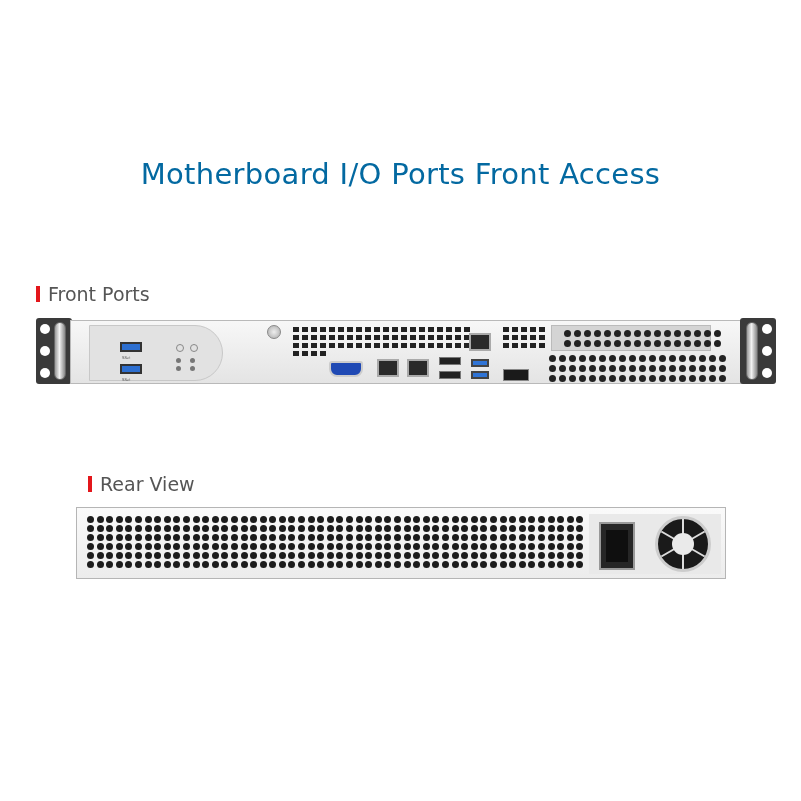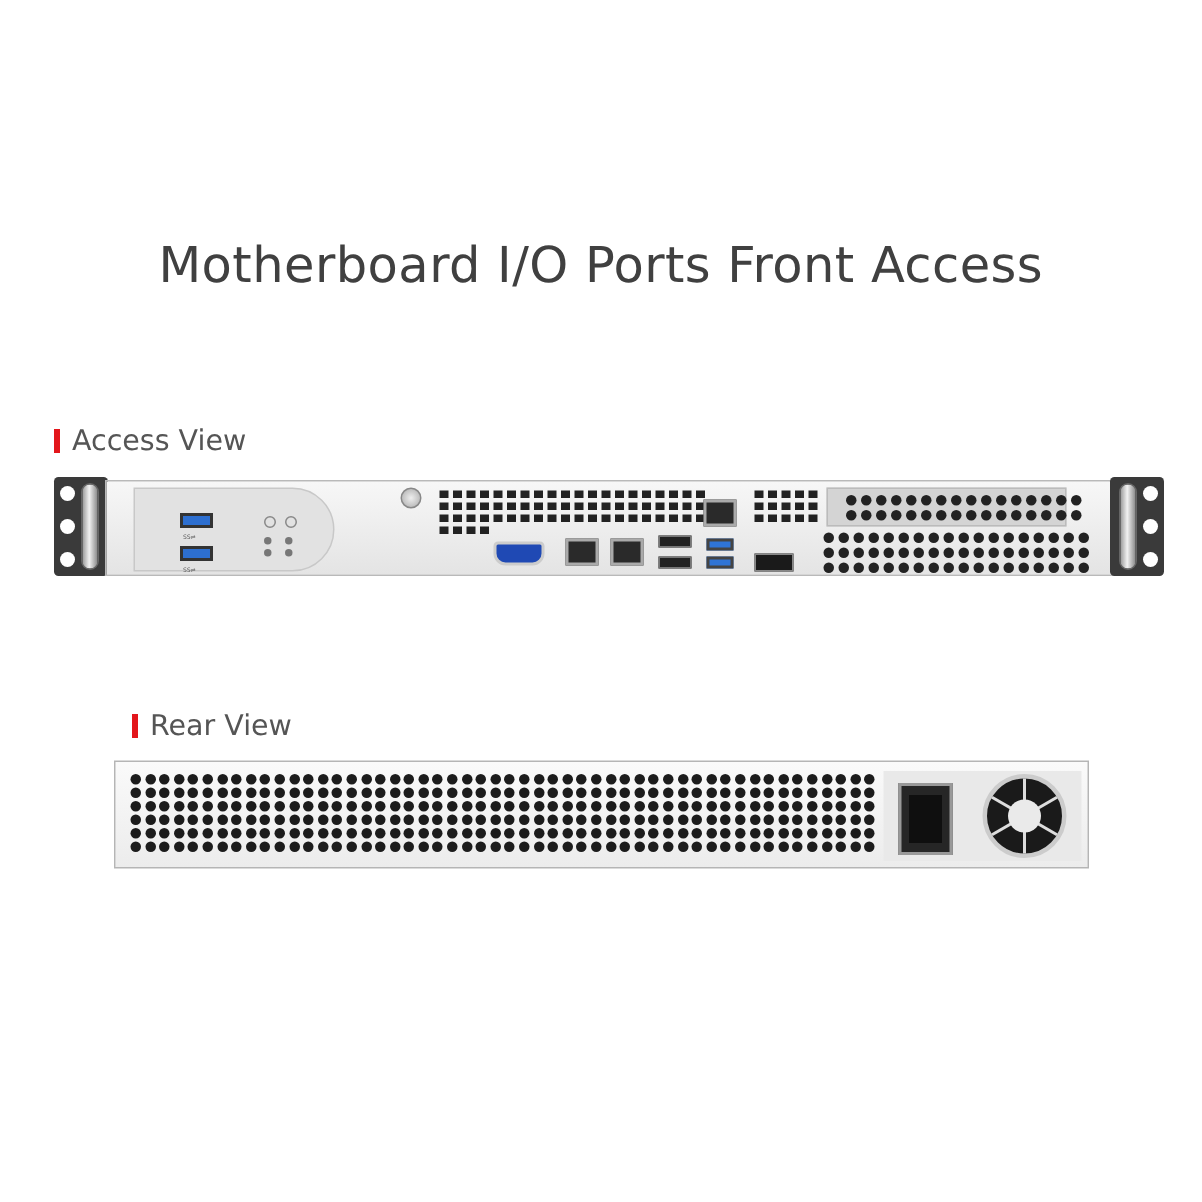--- a/index.html
+++ b/index.html
@@ -1,20 +1,20 @@
 <!DOCTYPE html>
 <html><head>
 <meta charset="utf-8">
 <style>
   * { box-sizing: border-box; margin: 0; padding: 0; }
   html, body { width: 801px; height: 801px; background: #ffffff; overflow: hidden; }
   body { position: relative; font-family: "DejaVu Sans", "Liberation Sans", sans-serif; color: #555; }
 
   .page-title { position: absolute; left: 0; width: 801px; top: 157px; text-align: center;
-    font-size: 33px; color: #404040; letter-spacing: 0.3px; font-weight: normal; }
+    font-size: 29px; color: #0369a1; letter-spacing: 0.3px; font-weight: normal; }
 
   .section-label { position: absolute; font-size: 19px; color: #555; display: flex; align-items: center; }
   .section-label .bar { width: 4px; height: 16px; background: #e3161b; margin-right: 8px; }
 
   
   .front { position: absolute; left: 36px; top: 316px; width: 740px; height: 72px; }
   .ear { position: absolute; top: 2px; width: 36px; height: 66px; background: #3a3a3a; border-radius: 3px; }
   .ear .hole { position: absolute; width: 10px; height: 10px; background: #fff; border-radius: 50%; }
   .ear .handle { position: absolute; top: 4px; width: 12px; height: 58px; border-radius: 6px;
     background: linear-gradient(90deg, #9a9a9a, #f2f2f2 45%, #888); border: 1px solid #666; }
@@ -58,21 +58,21 @@
     background: #eaeaea; }
   .fan .blade { position: absolute; left: 24px; top: 0; width: 2px; height: 50px; background: #ddd; transform-origin: 1px 25px; }
 </style>
 </head>
 <body>
 
 <h1 class="page-title">Motherboard I/O Ports Front Access</h1>
 
 <div class="section-label" style="left:36px; top:283px;">
   <span class="bar"></span>
-  <span>Access View</span>
+  <span>Front Ports</span>
 </div>
 
 <div class="front">
   <div class="ear" style="left:0;">
     <span class="hole" style="left:4px; top:6px;"></span>
     <span class="hole" style="left:4px; top:28px;"></span>
     <span class="hole" style="left:4px; top:50px;"></span>
     <span class="handle" style="left:18px;"></span>
   </div>
 

